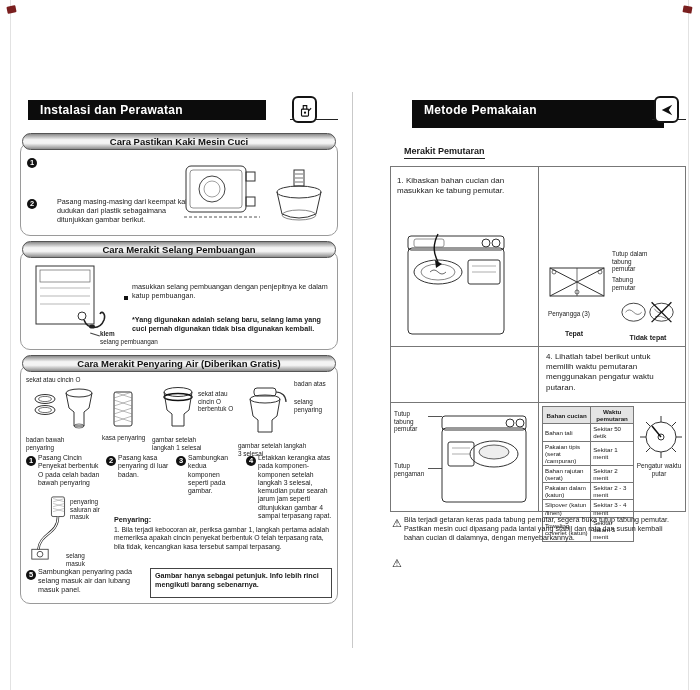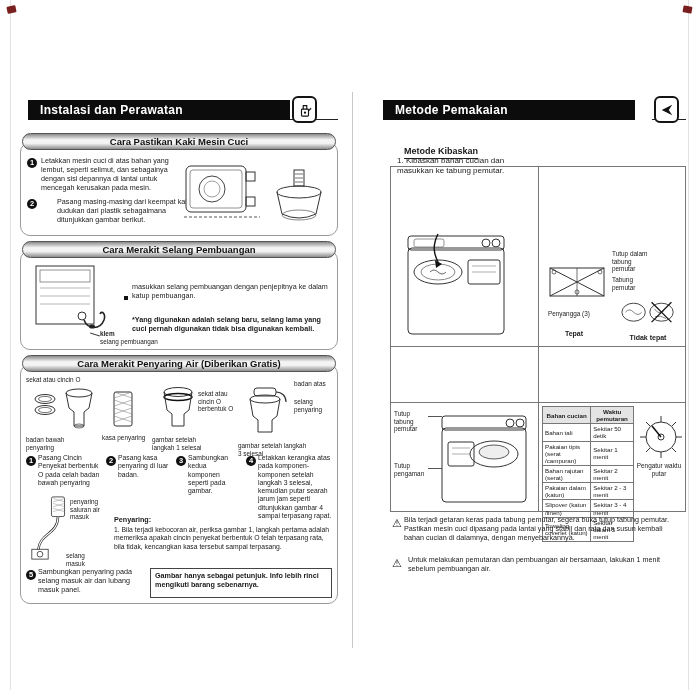--- a/index.html
+++ b/index.html
@@ -31,41 +31,40 @@
 <body>
 
 <div class="canvas">
 
   <div class="abs" style="left:10px;top:0;width:1px;height:690px;background:#e2e2e2"></div>
   <div class="abs" style="left:688px;top:0;width:1px;height:690px;background:#e2e2e2"></div>
   <div class="abs" style="left:7px;top:6px;width:9px;height:7px;background:#7a1f1f;border-radius:1px;transform:rotate(-12deg)"></div>
   <div class="abs" style="left:683px;top:6px;width:9px;height:7px;background:#7a1f1f;border-radius:1px;transform:rotate(10deg)"></div>
   <div class="abs" style="left:352px;top:92px;width:1px;height:556px;background:#c9c9c9"></div>
 
-  <div class="bar abs" style="left:28px;top:100px;width:262px;height:20px">
+  <div class="bar abs" style="left:28px;top:100px;width:238px;height:20px">
     <span>Instalasi dan Perawatan</span>
   </div>
   <div class="rule abs" style="left:290px;top:119px;width:48px"></div>
   <div class="iconbox abs" style="left:292px;top:96px;width:25px;height:27px">
     <span>
       <svg viewBox="0 0 16 18" width="14" height="16">
           <rect x="4" y="8" width="8" height="8" rx="1" fill="none" stroke="#111" stroke-width="1.3"></rect>
           <path d="M6,8 L6,4 L10,4 L10,8" fill="none" stroke="#111" stroke-width="1.3"></path>
           <path d="M12,10 L15,7" stroke="#111" stroke-width="1.3"></path>
           <circle cx="8" cy="12" r="1.3" fill="#111"></circle>
         </svg>
     </span>
   </div>
 
   <div class="secbox abs" style="left:20px;top:142px;width:318px;height:94px"></div>
   <div class="pill abs" style="left:22px;top:133px;width:314px;height:17px">
     <span>Cara Pastikan Kaki Mesin Cuci</span>
   </div>
   <div class="badge abs" style="left:27px;top:158px">1</div>
-  <div class="abs t7" style="left:41px;top:157px;width:136px">Letakkan mesin cuci di atas bahan yang lembut, seperti selimut, dan sebagainya dengan sisi depannya di lantai untuk mencegah kerusakan pada mesin.</div>
   <div class="badge abs" style="left:27px;top:199px">2</div>
   <div class="abs t7" style="left:57px;top:198px;width:136px">Pasang masing-masing dari keempat kaki dudukan dari plastik sebagaimana ditunjukkan gambar berikut.</div>
   <div class="abs" style="left:182px;top:160px">
     <svg viewBox="0 0 80 62" width="80" height="62">
         <rect x="4" y="6" width="60" height="46" rx="5" fill="#fff" stroke="#333"></rect>
         <rect x="8" y="10" width="52" height="38" rx="3" fill="none" stroke="#666" stroke-width="0.7"></rect>
         <circle cx="30" cy="29" r="13" fill="none" stroke="#444"></circle>
         <circle cx="30" cy="29" r="8" fill="none" stroke="#777" stroke-width="0.7"></circle>
         <rect x="64" y="12" width="9" height="9" fill="none" stroke="#333"></rect>
         <rect x="64" y="37" width="9" height="9" fill="none" stroke="#333"></rect>
@@ -185,42 +184,43 @@
   <div class="abs t7 bold" style="left:114px;top:516px;width:80px">Penyaring:</div>
   <div class="abs t68" style="left:114px;top:526px;width:216px">1. Bila terjadi kebocoran air, periksa gambar 1, langkah pertama adalah memeriksa apakah cincin penyekat berbentuk O telah terpasang rata, bila tidak, kencangkan kasa tersebut sampai terpasang.</div>
 
   <div class="badge abs" style="left:26px;top:570px">5</div>
   <div class="abs t7" style="left:38px;top:568px;width:104px">Sambungkan penyaring pada selang masuk air dan lubang masuk panel.</div>
 
   <div class="abs" style="left:150px;top:568px;width:182px;height:30px;border:1px solid #444">
     <div class="t7 bold" style="padding:3px 4px">Gambar hanya sebagai petunjuk. Info lebih rinci mengikuti barang sebenarnya.</div>
   </div>
 
-  <div class="bar abs" style="left:383px;top:100px;width:252px;height:20px">
+  <div class="bar abs" style="left:412px;top:100px;width:252px;height:28px">
     <span>Metode Pemakaian</span>
   </div>
   <div class="rule abs" style="left:652px;top:119px;width:34px"></div>
   <div class="iconbox abs" style="left:654px;top:96px;width:25px;height:27px">
     <span>
       <svg viewBox="0 0 16 16" width="14" height="14">
           <polygon points="14,2 2,8 14,14 10,8" fill="#111"></polygon>
         </svg>
     </span>
   </div>
 
   <div class="abs" style="left:404px;top:140px">
-    <span class="subtitle">Metode Kibaskan</span>
+    <span class="subtitle">Merakit Pemutaran</span>
   </div>
 
   <div class="abs" style="left:390px;top:166px;width:296px;height:346px;border:1px solid #777"></div>
   <div class="abs gridline" style="left:538px;top:166px;width:1px;height:346px"></div>
   <div class="abs gridline" style="left:390px;top:346px;width:296px;height:1px"></div>
   <div class="abs gridline" style="left:390px;top:402px;width:296px;height:1px"></div>
 
-  <div class="abs t8" style="left:397px;top:156px;width:132px">1.  Kibaskan bahan cucian dan masukkan ke tabung pemutar.</div>
+  <div class="abs t8" style="left:397px;top:176px;width:132px">1.  Kibaskan bahan cucian dan masukkan ke tabung pemutar.</div>
+  <div class="abs t8" style="left:546px;top:352px;width:134px">4.  Lihatlah tabel berikut untuk memilih waktu pemutaran menggunakan pengatur waktu putaran.</div>
 
   <div class="abs" style="left:402px;top:228px">
     <svg viewBox="0 0 108 112" width="108" height="112">
         <rect x="6" y="20" width="96" height="86" rx="4" fill="#fff" stroke="#333"></rect>
         <rect x="6" y="8" width="96" height="14" rx="3" fill="none" stroke="#333"></rect>
         <circle cx="84" cy="15" r="4" fill="none" stroke="#333"></circle>
         <circle cx="94" cy="15" r="4" fill="none" stroke="#333"></circle>
         <rect x="12" y="11" width="30" height="8" rx="2" fill="none" stroke="#666" stroke-width="0.7"></rect>
         <ellipse cx="36" cy="44" rx="24" ry="12" fill="none" stroke="#333"></ellipse>
         <ellipse cx="36" cy="44" rx="17" ry="8" fill="none" stroke="#555" stroke-width="0.7"></ellipse>
@@ -325,15 +325,14 @@
           <line x1="12" y1="34" x2="8" y2="38"></line>
         </g>
         <line x1="23" y1="23" x2="14" y2="12" stroke="#111" stroke-width="1.5"></line>
       </svg>
   </div>
   <div class="abs lbl center" style="left:634px;top:462px;width:50px">Pengatur waktu putar</div>
 
   <div class="abs warnicon" style="left:392px;top:518px">⚠</div>
   <div class="abs t7" style="left:404px;top:516px;width:276px">Bila terjadi getaran keras pada tabung pemutar, segera buka tutup tabung pemutar. Pastikan mesin cuci dipasang pada lantai yang stabil dan rata dan susun kembali bahan cucian di dalamnya, dengan menyebarkannya.</div>
   <div class="abs warnicon" style="left:392px;top:558px">⚠</div>
-  <div class="abs t7" style="left:408px;top:556px;width:276px">Untuk melakukan pemutaran dan pembuangan air bersamaan, lakukan 1 menit sebelum pembuangan air.</div>
 
 </div>
 
 </body></html>

